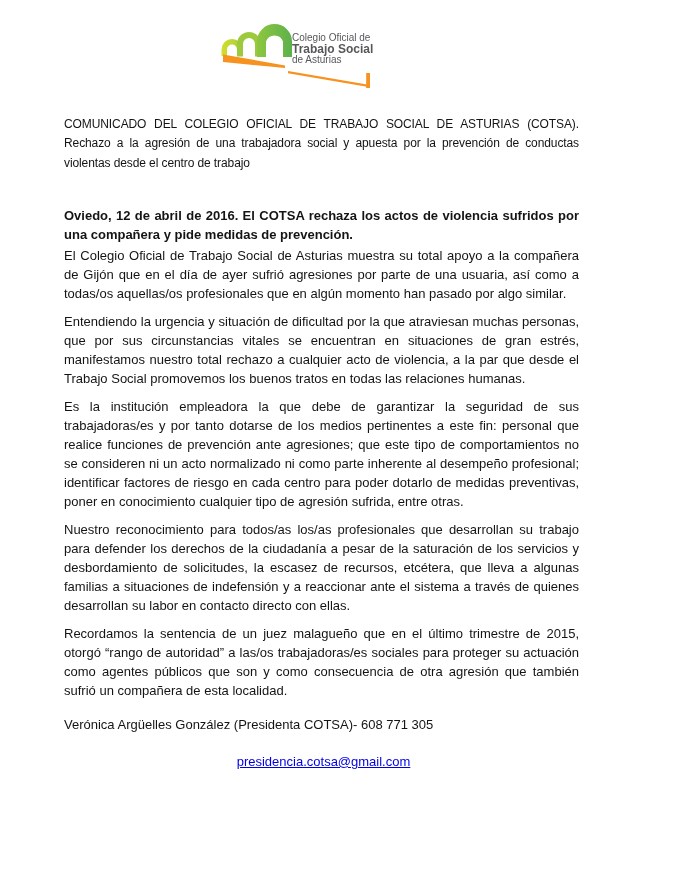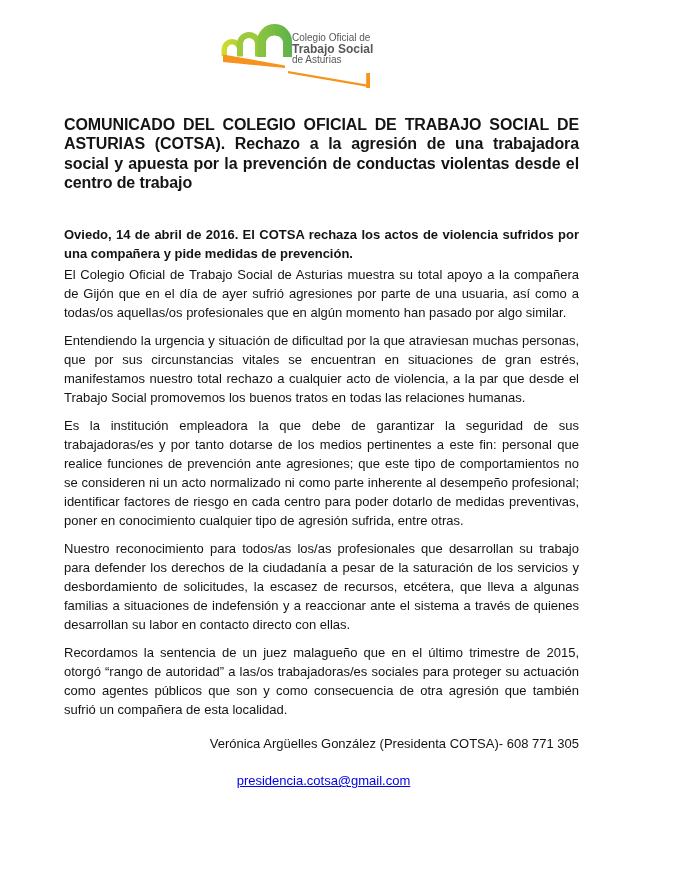--- a/index.html
+++ b/index.html
@@ -17,43 +17,43 @@
     width:515px;
     text-align:justify;
   }
   .logo{
     height:70px;
     margin-left:156px;
     margin-top:2px;
   }
   .heading{
     margin:23px 0 8px 0;
-    font-size:16px;
+    font-size:12px;
     line-height:19.3px;
-    font-weight:bold;
+    font-weight:normal;
     letter-spacing:-0.1px;
     color:#141414;
   }
   p{
     margin:9px 0 0 0;
     font-size:13px;
     line-height:19px;
   }
   p.lead{
     margin-top:33px;
     font-weight:bold;
   }
   p.second{margin-top:2px;}
   .contact-heading{
     margin-top:10px;
     font-weight:bold;
   }
   .contact-line{
     margin-top:15px;
-    text-align:right;
+    text-align:left;
   }
   .email-line{
     margin-top:18px;
     padding-left:4px;
     text-align:center;
   }
   a.email{
     color:#0000e8;
     text-decoration:underline;
     cursor:pointer;
@@ -99,21 +99,21 @@
         <g fill="#57585a" font-family="Liberation Sans, sans-serif">
           <text x="72" y="19" font-size="10">Colegio Oficial de</text>
           <text x="72" y="30.5" font-size="12" font-weight="bold">Trabajo Social</text>
           <text x="72" y="40.5" font-size="10">de Asturias</text>
         </g>
       </svg>
     </div>
 
     <h1 class="heading">COMUNICADO DEL COLEGIO OFICIAL DE TRABAJO SOCIAL DE ASTURIAS (COTSA). Rechazo a la agresión de una trabajadora social y apuesta por la prevención de conductas violentas desde el centro de trabajo</h1>
 
-    <p class="lead">Oviedo, 14 de abril de 2016. El COTSA rechaza los actos de violencia sufridos por una compañera y pide medidas de prevención.</p>
+    <p class="lead">Oviedo, 12 de abril de 2016. El COTSA rechaza los actos de violencia sufridos por una compañera y pide medidas de prevención.</p>
 
     <p class="second">El Colegio Oficial de Trabajo Social de Asturias muestra su total apoyo a la compañera de Gijón que en el día de ayer sufrió agresiones por parte de una usuaria, así como a todas/os aquellas/os profesionales que en algún momento han pasado por algo similar.</p>
 
     <p>Entendiendo la urgencia y situación de dificultad por la que atraviesan muchas personas, que por sus circunstancias vitales se encuentran en situaciones de gran estrés, manifestamos nuestro total rechazo a cualquier acto de violencia, a la par que desde el Trabajo Social promovemos los buenos tratos en todas las relaciones humanas.</p>
 
     <p>Es la institución empleadora la que debe de garantizar la seguridad de sus trabajadoras/es y por tanto dotarse de los medios pertinentes a este fin: personal que realice funciones de prevención ante agresiones; que este tipo de comportamientos no se consideren ni un acto normalizado ni como parte inherente al desempeño profesional; identificar factores de riesgo en cada centro para poder dotarlo de medidas preventivas, poner en conocimiento cualquier tipo de agresión sufrida, entre otras.</p>
 
     <p>Nuestro reconocimiento para todos/as los/as profesionales que desarrollan su trabajo para defender los derechos de la ciudadanía a pesar de la saturación de los servicios y desbordamiento de solicitudes, la escasez de recursos, etcétera, que lleva a algunas familias a situaciones de indefensión y a reaccionar ante el sistema a través de quienes desarrollan su labor en contacto directo con ellas.</p>
 
     <p>Recordamos la sentencia de un juez malagueño que en el último trimestre de 2015, otorgó “rango de autoridad” a las/os trabajadoras/es sociales para proteger su actuación como agentes públicos que son y como consecuencia de otra agresión que también sufrió un compañera de esta localidad.</p>

